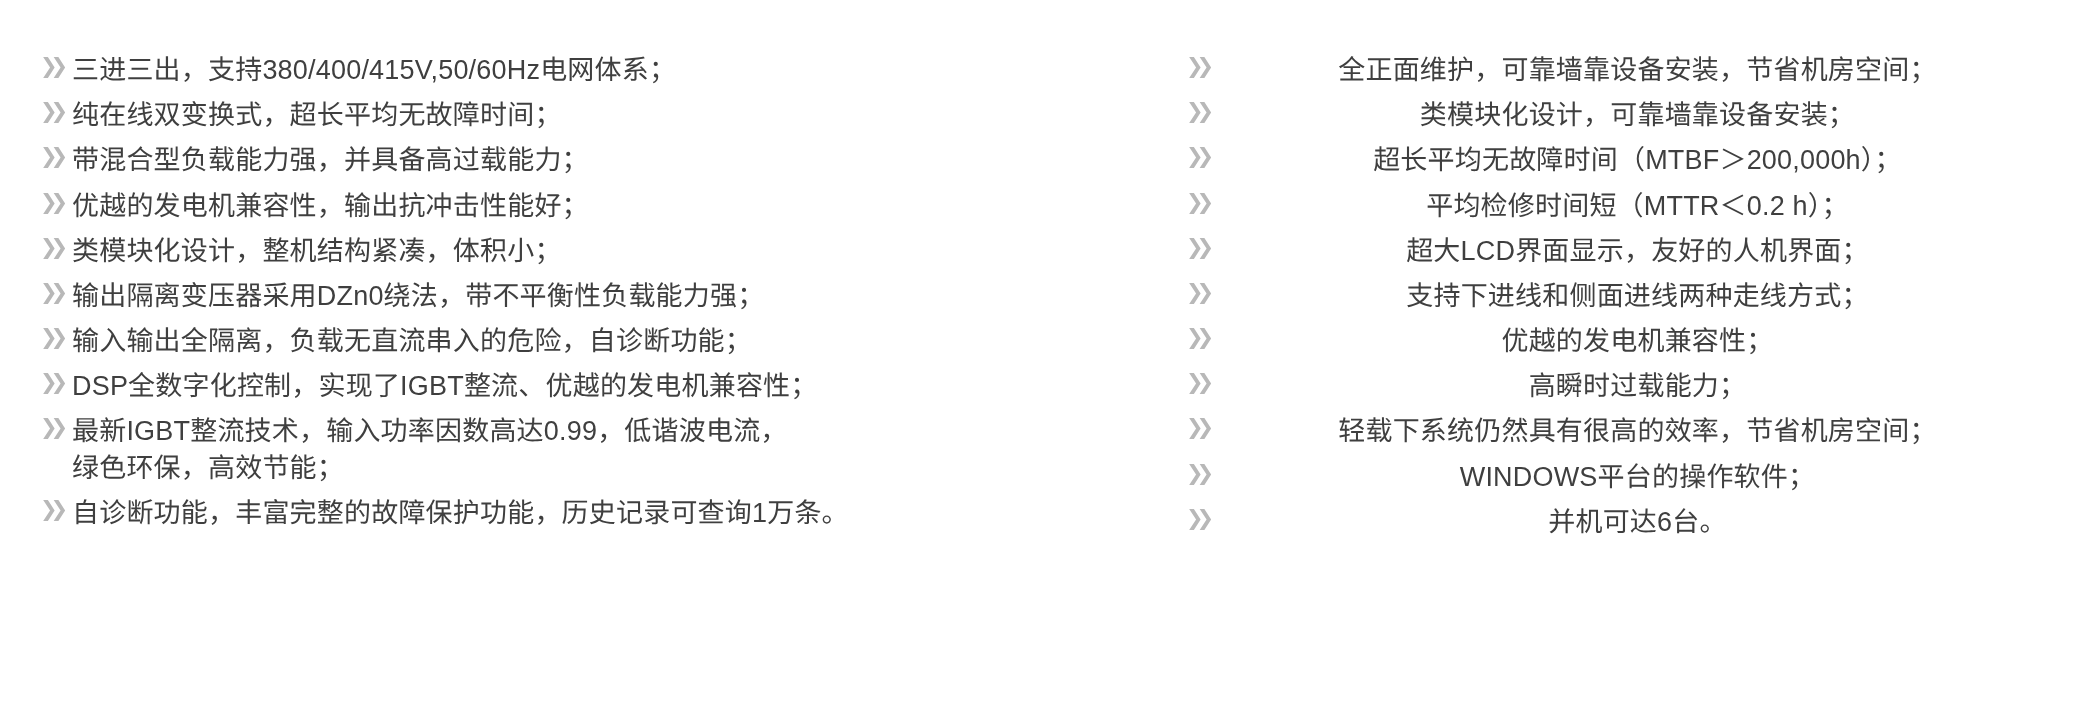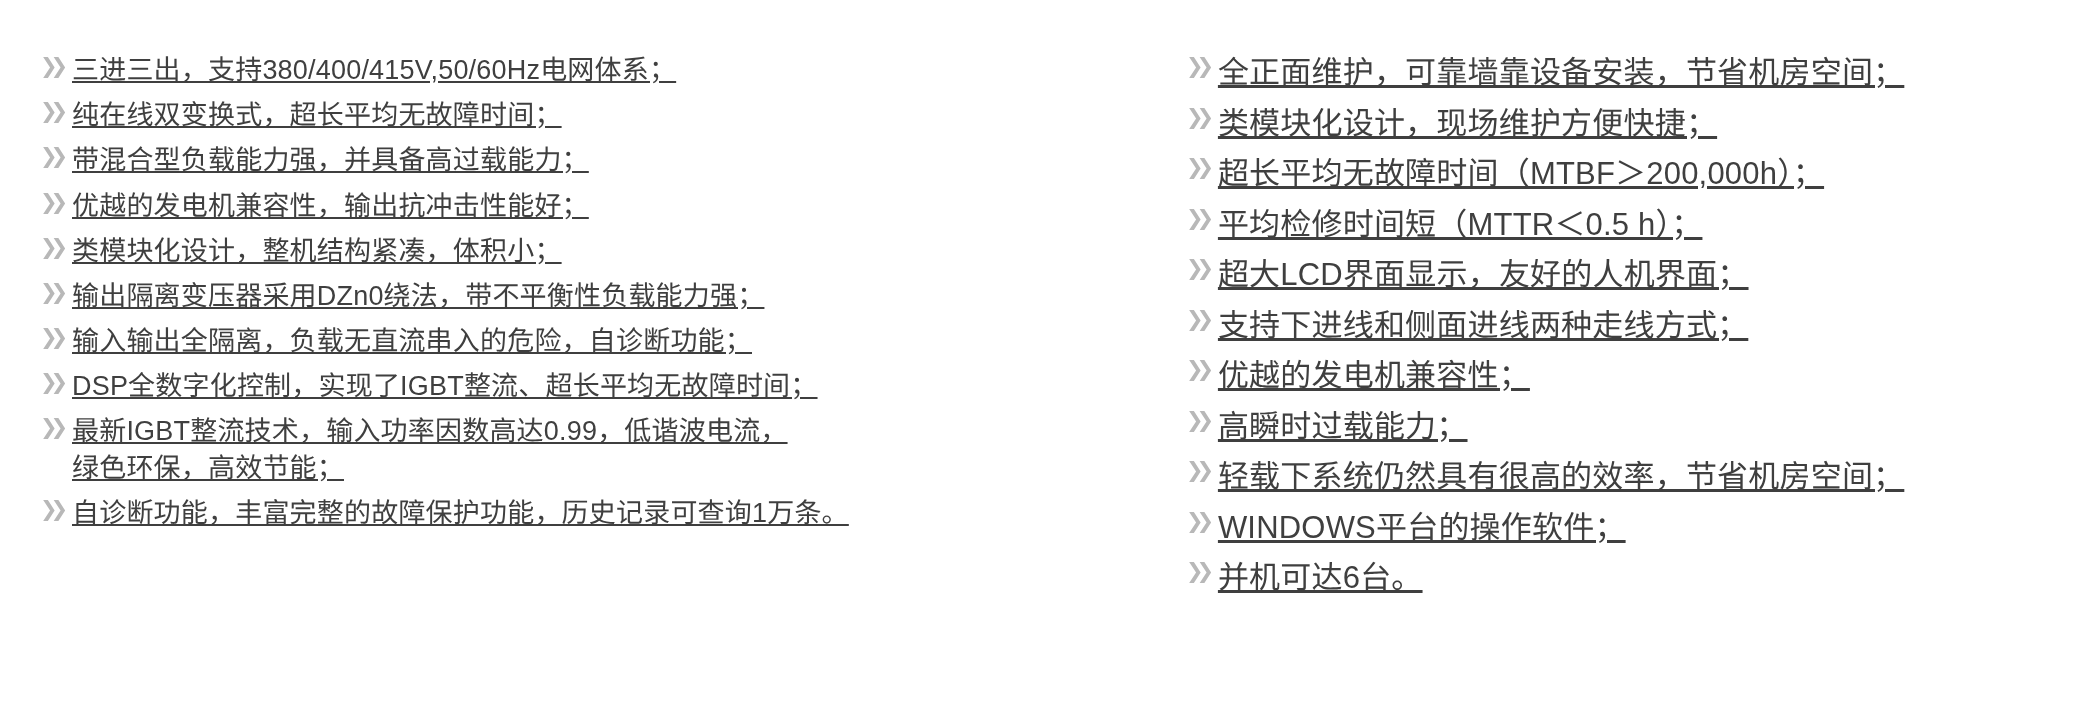--- a/index.html
+++ b/index.html
@@ -54,24 +54,24 @@
     text-align: left;
     font-family: "DejaVu Sans", sans-serif;
     letter-spacing: -7px;
   }
   .feature-text {
     flex: 1 1 auto;
     font-size: 27px;
     color: #3f3f3f;
     letter-spacing: 0.2px;
     white-space: pre-line;
-    text-decoration: underline;
   }
   .col-right .feature-text {
-    font-size: 31px;
+    font-size: 27px;
+    text-align: center;
   }
 </style>
 </head>
 <body>
 
 <div class="page">
 
   <div class="column column-left">
     <div class="feature-item">
       <span class="bullet-icon">❯❯</span>
@@ -96,49 +96,49 @@
     <div class="feature-item">
       <span class="bullet-icon">❯❯</span>
       <span class="feature-text">输出隔离变压器采用DZn0绕法，带不平衡性负载能力强；</span>
     </div>
     <div class="feature-item">
       <span class="bullet-icon">❯❯</span>
       <span class="feature-text">输入输出全隔离，负载无直流串入的危险，自诊断功能；</span>
     </div>
     <div class="feature-item">
       <span class="bullet-icon">❯❯</span>
-      <span class="feature-text">DSP全数字化控制，实现了IGBT整流、超长平均无故障时间；</span>
+      <span class="feature-text">DSP全数字化控制，实现了IGBT整流、优越的发电机兼容性；</span>
     </div>
     <div class="feature-item">
       <span class="bullet-icon">❯❯</span>
       <span class="feature-text">最新IGBT整流技术，输入功率因数高达0.99，低谐波电流，
 绿色环保，高效节能；</span>
     </div>
     <div class="feature-item">
       <span class="bullet-icon">❯❯</span>
       <span class="feature-text">自诊断功能，丰富完整的故障保护功能，历史记录可查询1万条。</span>
     </div>
   </div>
 
   <div class="column column-right col-right">
     <div class="feature-item">
       <span class="bullet-icon">❯❯</span>
       <span class="feature-text">全正面维护，可靠墙靠设备安装，节省机房空间；</span>
     </div>
     <div class="feature-item">
       <span class="bullet-icon">❯❯</span>
-      <span class="feature-text">类模块化设计，现场维护方便快捷；</span>
+      <span class="feature-text">类模块化设计，可靠墙靠设备安装；</span>
     </div>
     <div class="feature-item">
       <span class="bullet-icon">❯❯</span>
       <span class="feature-text">超长平均无故障时间（MTBF＞200,000h）；</span>
     </div>
     <div class="feature-item">
       <span class="bullet-icon">❯❯</span>
-      <span class="feature-text">平均检修时间短（MTTR＜0.5 h）；</span>
+      <span class="feature-text">平均检修时间短（MTTR＜0.2 h）；</span>
     </div>
     <div class="feature-item">
       <span class="bullet-icon">❯❯</span>
       <span class="feature-text">超大LCD界面显示，友好的人机界面；</span>
     </div>
     <div class="feature-item">
       <span class="bullet-icon">❯❯</span>
       <span class="feature-text">支持下进线和侧面进线两种走线方式；</span>
     </div>
     <div class="feature-item">

